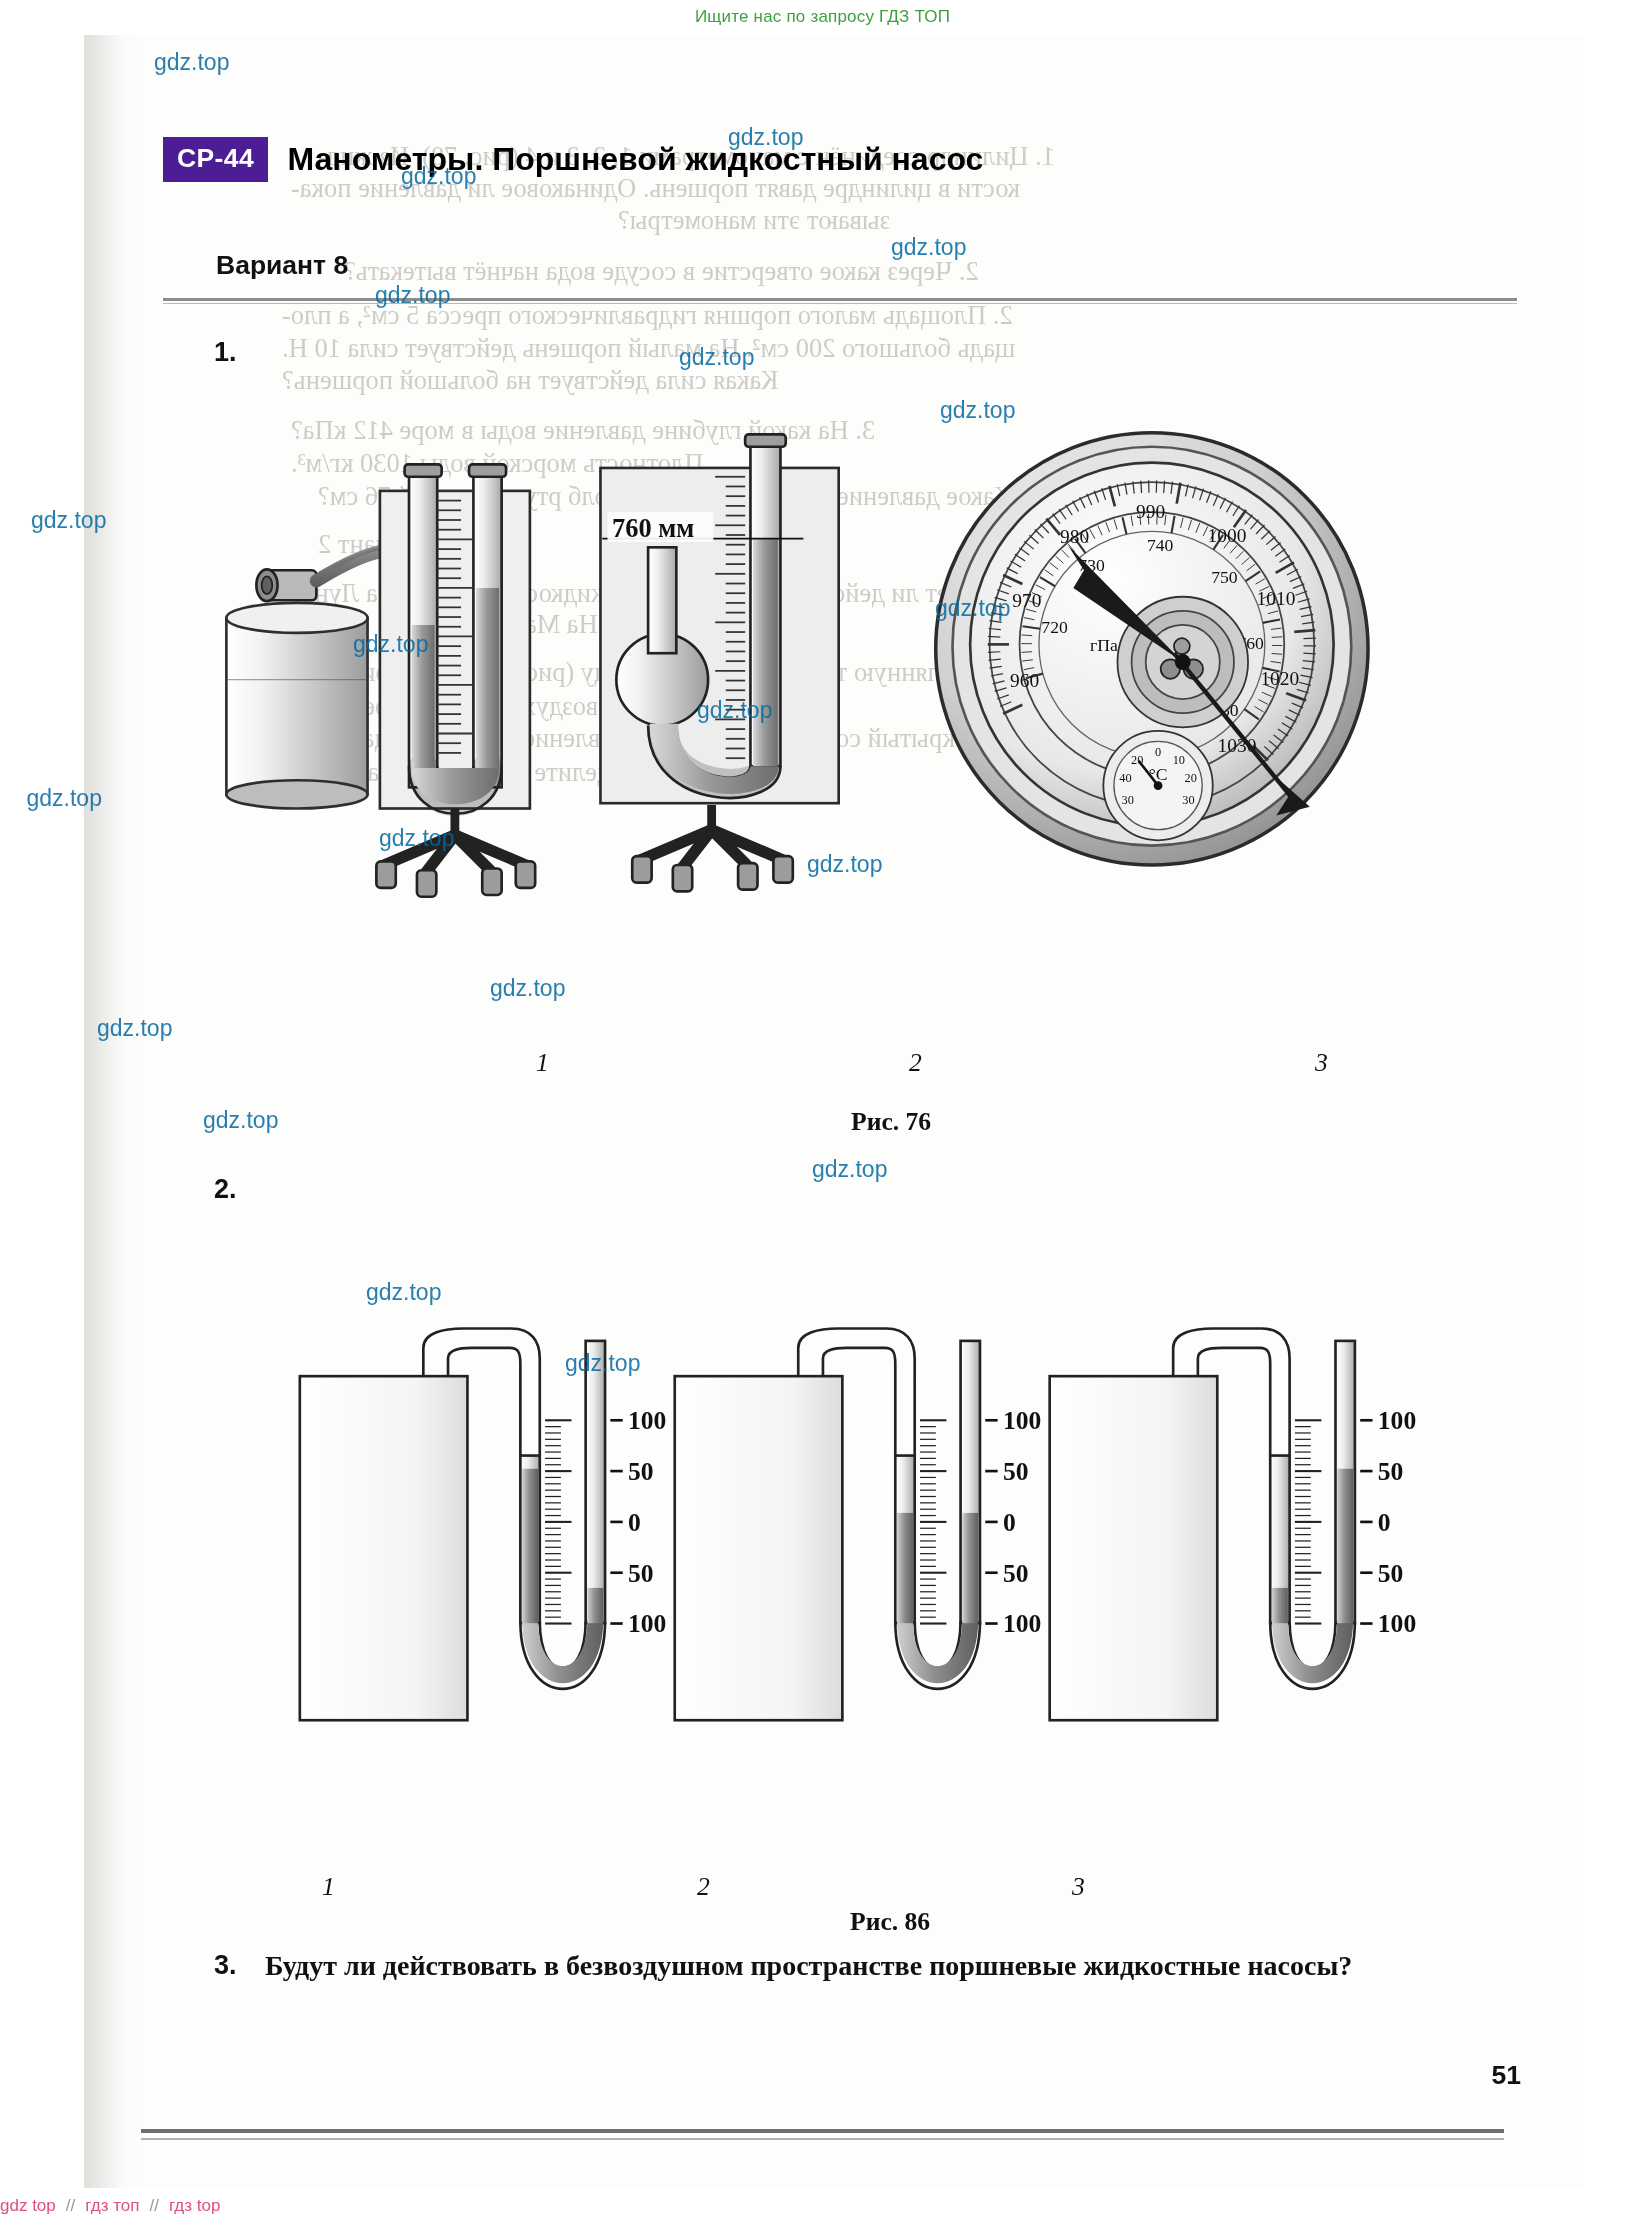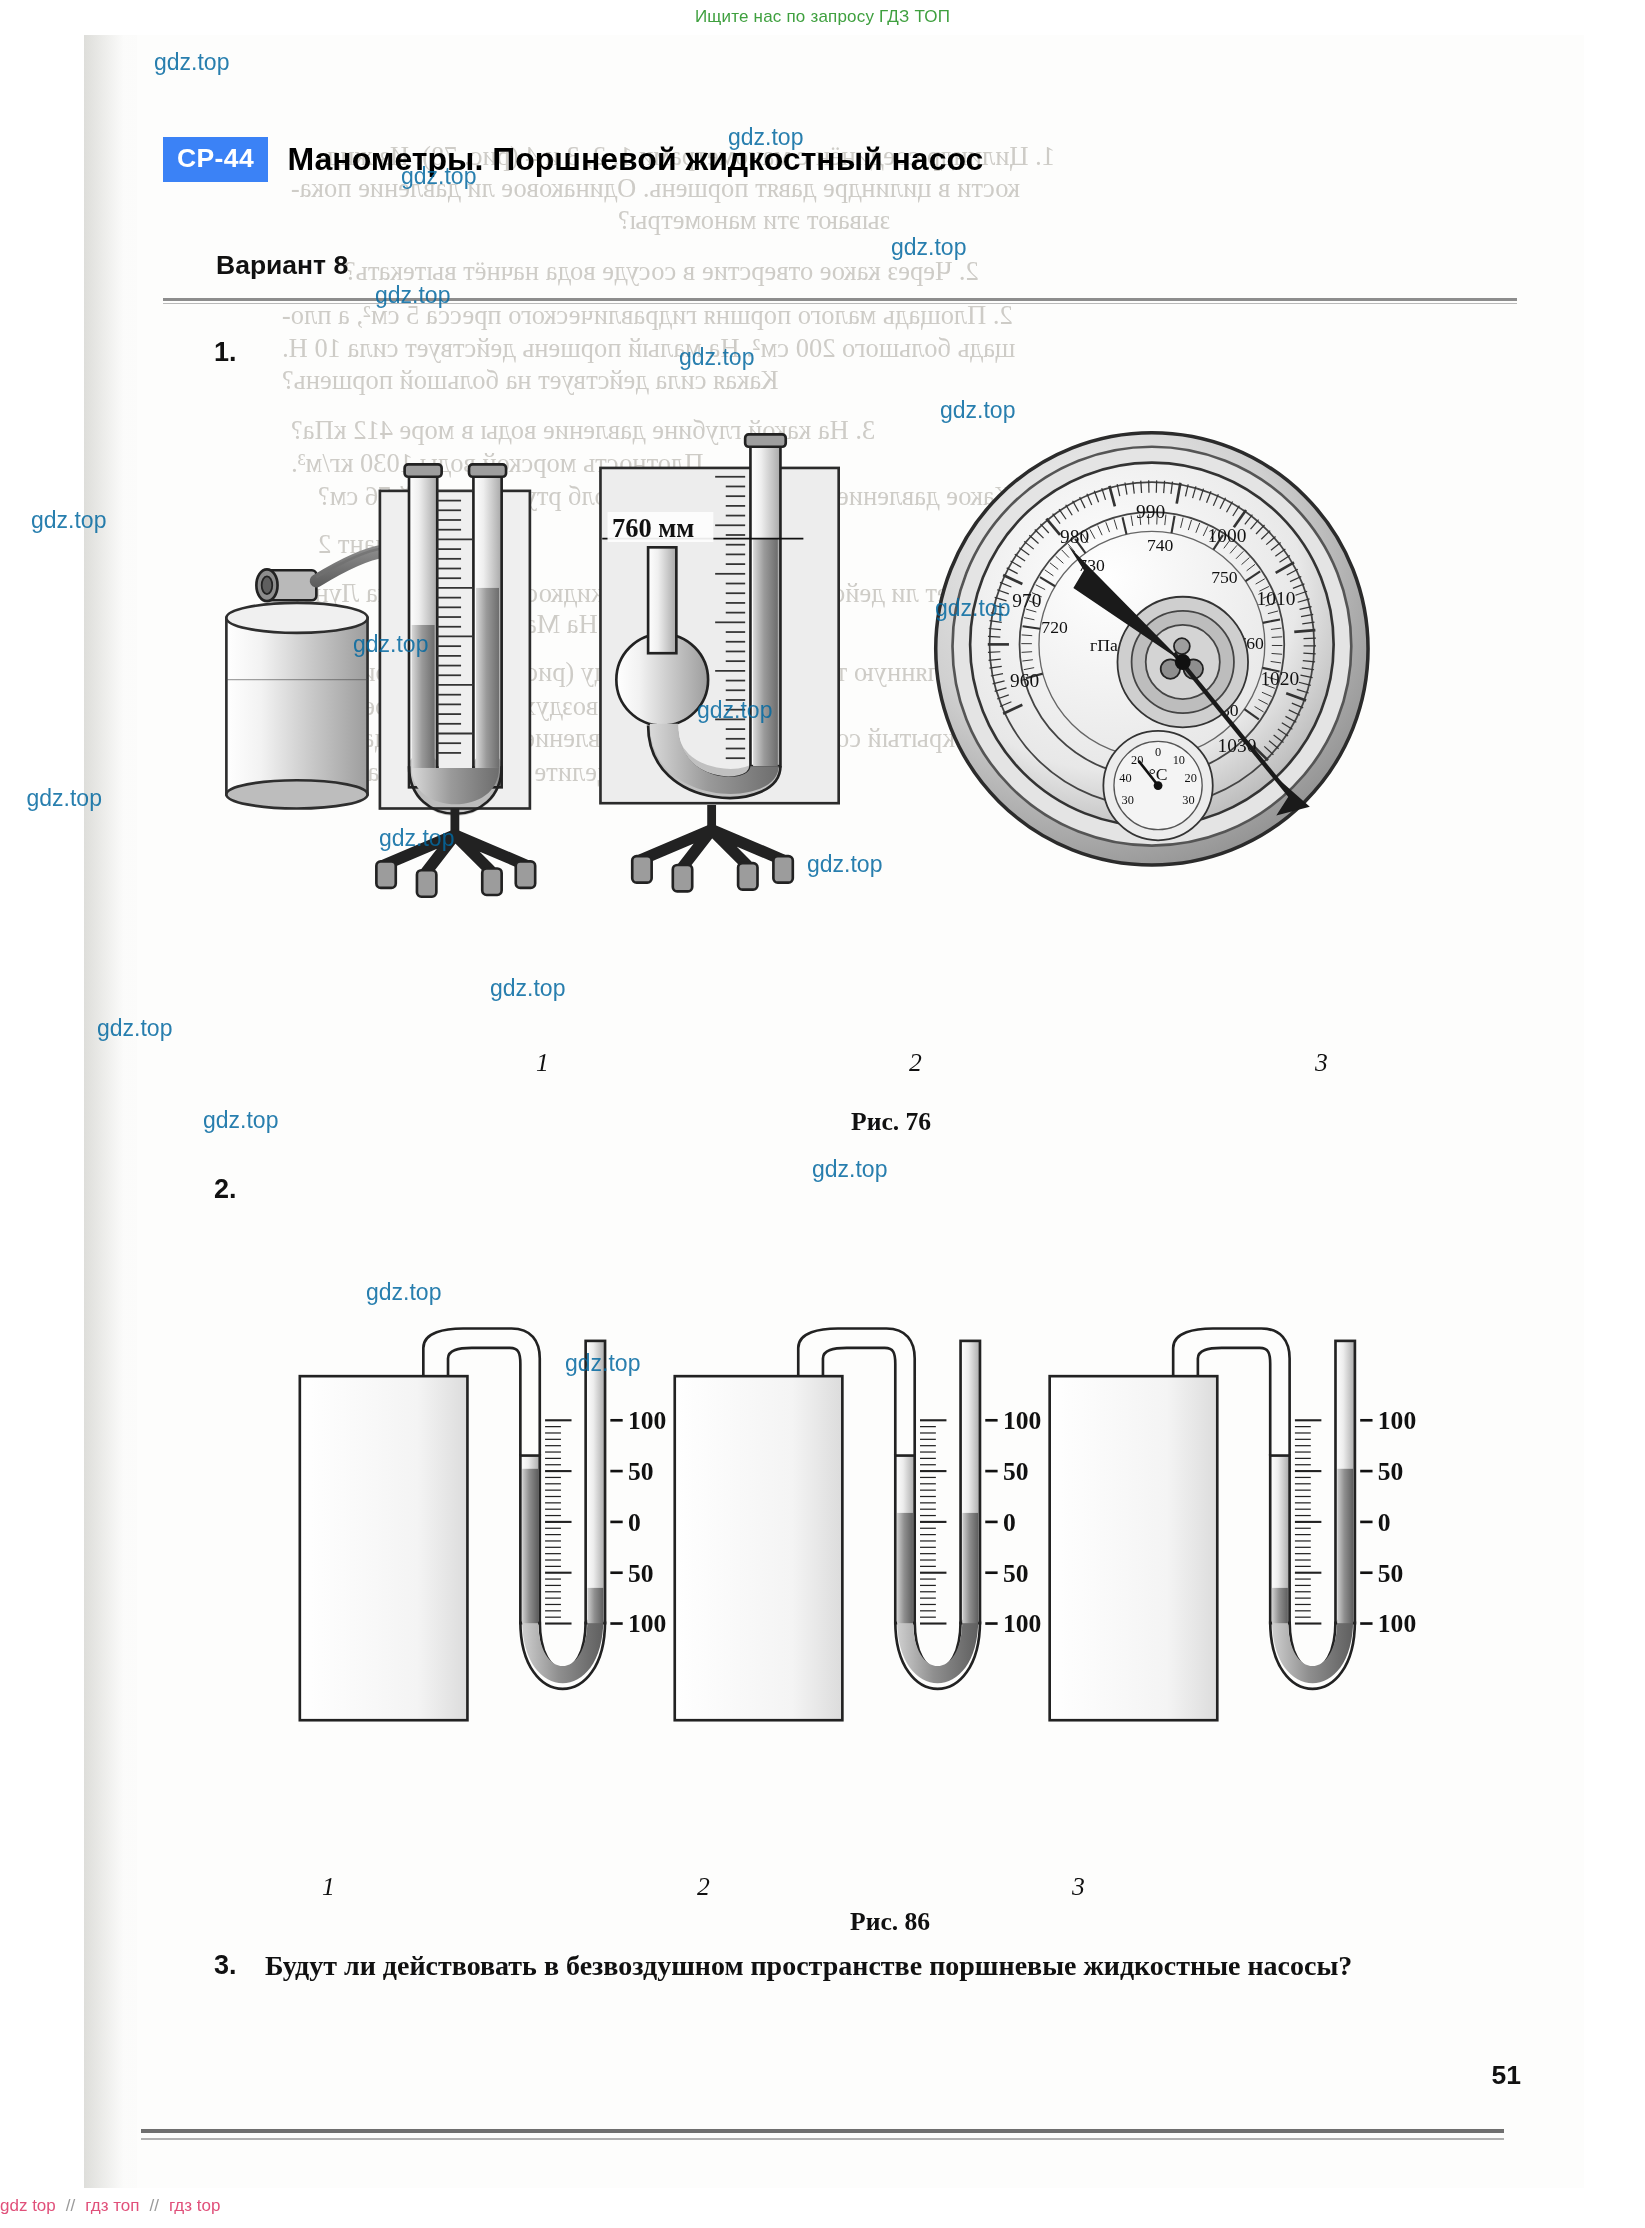--- a/index.html
+++ b/index.html
@@ -72,21 +72,21 @@
 
   
   .hdr {
     position: absolute;
     left: 163px;
     top: 137px;
     display: flex;
     align-items: center;
   }
   .hdr-tag {
-    background: #3b82f6;
+    background: #4c1d95;
     color: #fff;
     font-family: "Liberation Sans", sans-serif;
     font-weight: bold;
     font-size: 26.5px;
     padding: 6.2px 14px 8px 14px;
     letter-spacing: 0.4px;
   }
   .hdr-title {
     font-family: "Liberation Sans", sans-serif;
     font-weight: bold;

